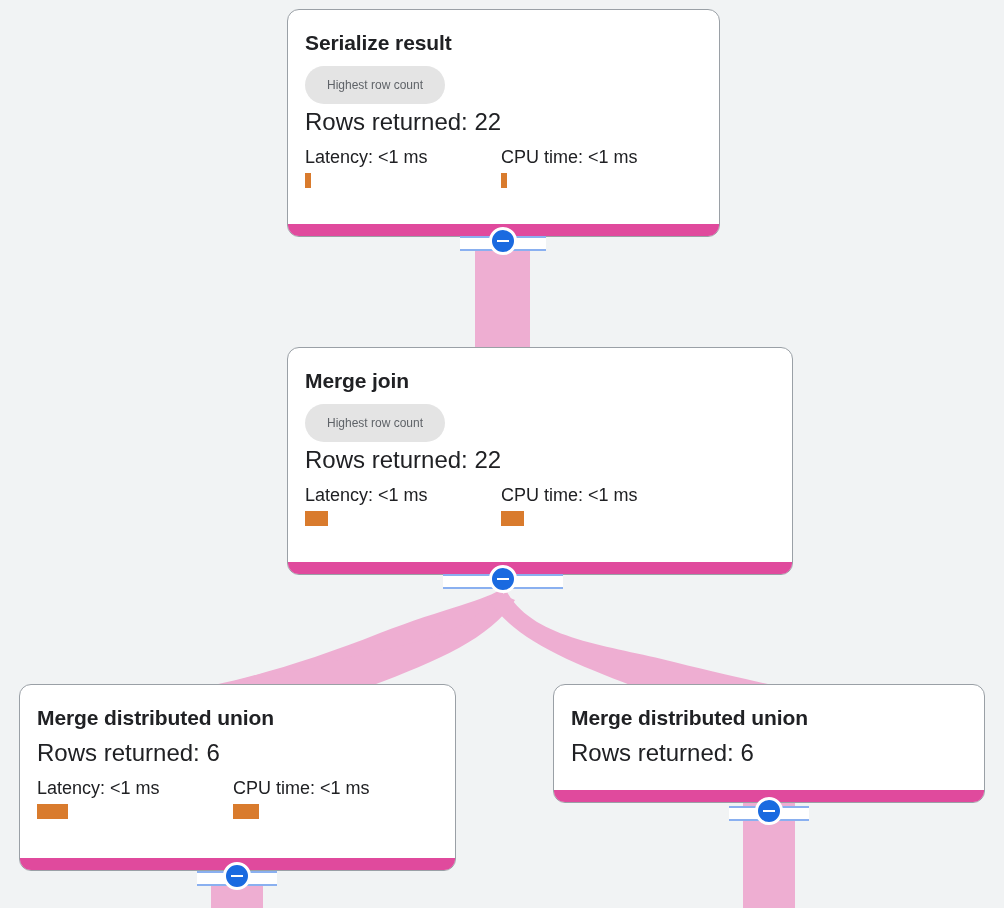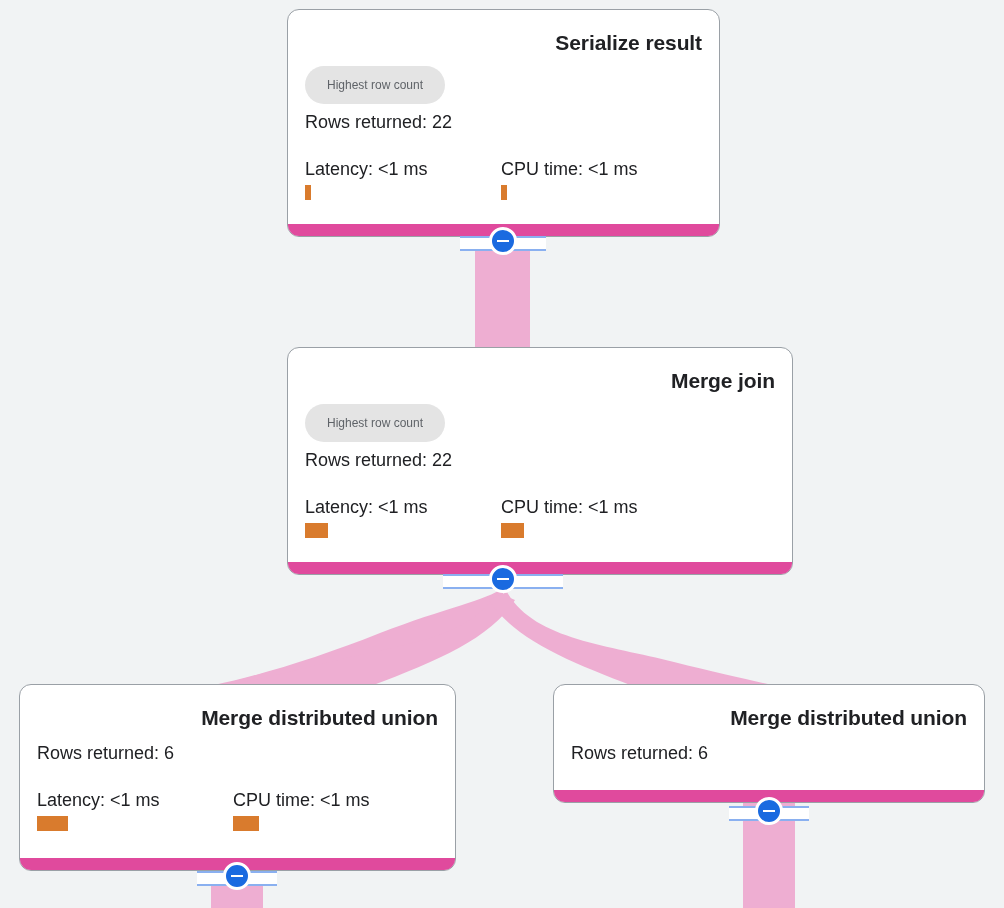--- a/index.html
+++ b/index.html
@@ -43,45 +43,44 @@
     padding: 20px 17px 10px 17px;
   }
   .node-title {
     font-size: 21px;
     font-weight: bold;
     color: #202124;
     line-height: 26px;
     letter-spacing: -0.1px;
     margin: 0 0 10px 0;
     white-space: nowrap;
-    text-align: right;
   }
   .badge-row {
     margin: 0 0 6px 0;
   }
   .chip {
     display: inline-block;
     background: #e4e4e4;
     color: #5f6368;
     font-size: 12px;
     line-height: 20px;
     padding: 9px 22px;
     border-radius: 20px;
     white-space: nowrap;
   }
   .rows-line {
-    font-size: 18px;
+    font-size: 24px;
     color: #202124;
     line-height: 24px;
     margin: 4px 0 6px 0;
     white-space: nowrap;
   }
   .metrics {
     display: flex;
-    margin-top: 24px;
+    margin-top: 12px;
   }
   .metric {
     width: 196px;
     flex: 0 0 auto;
   }
   .metric-label {
     font-size: 18px;
     color: #202124;
     line-height: 22px;
     white-space: nowrap;

